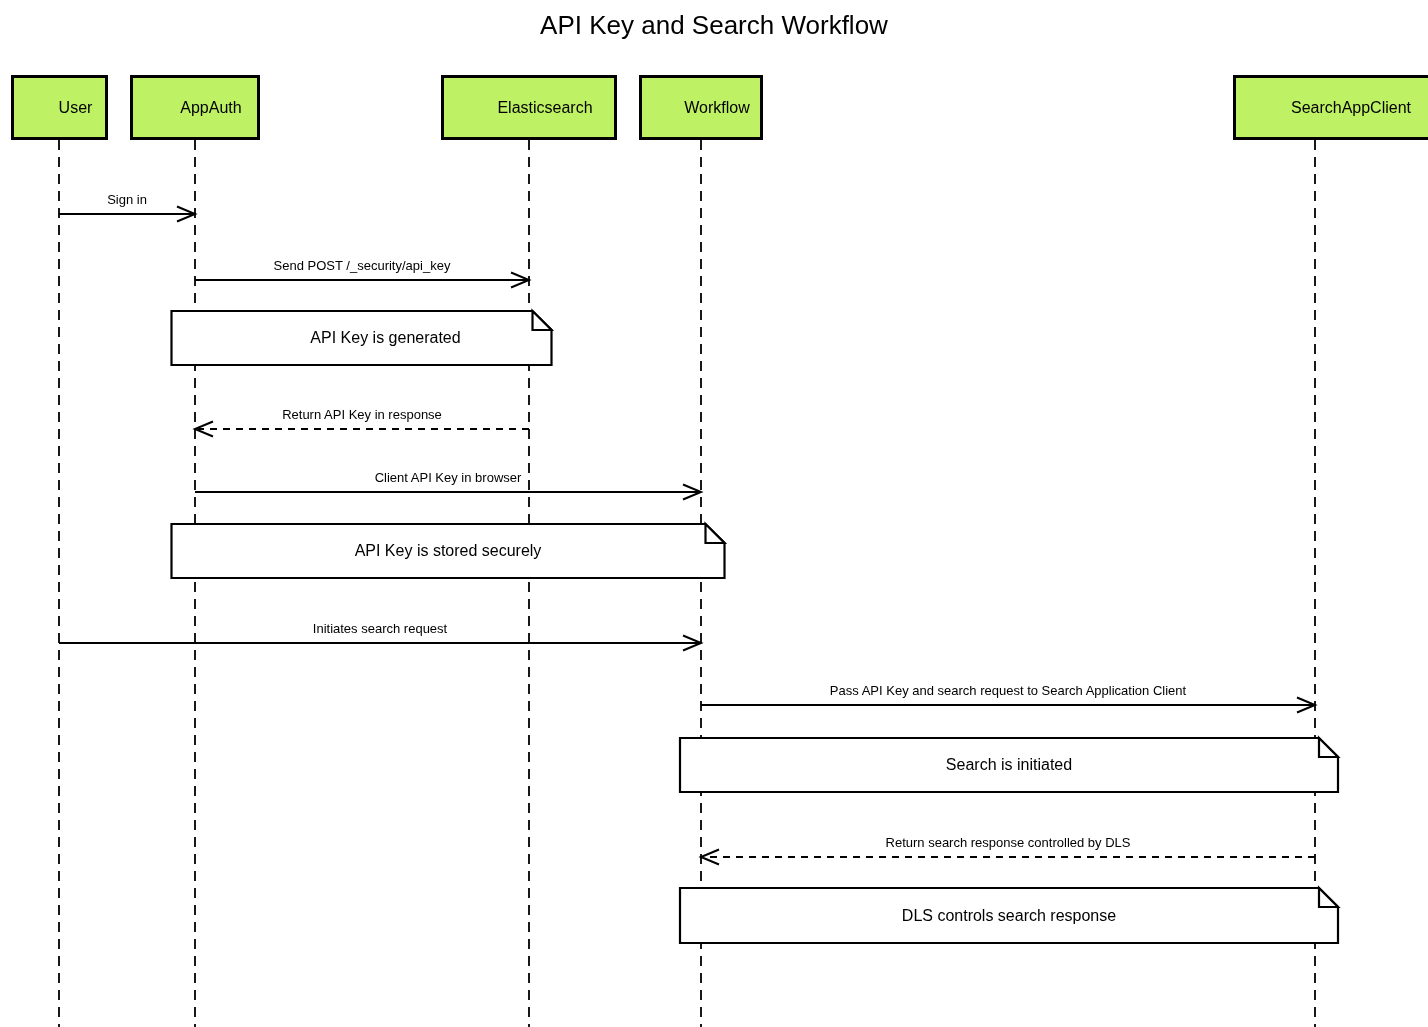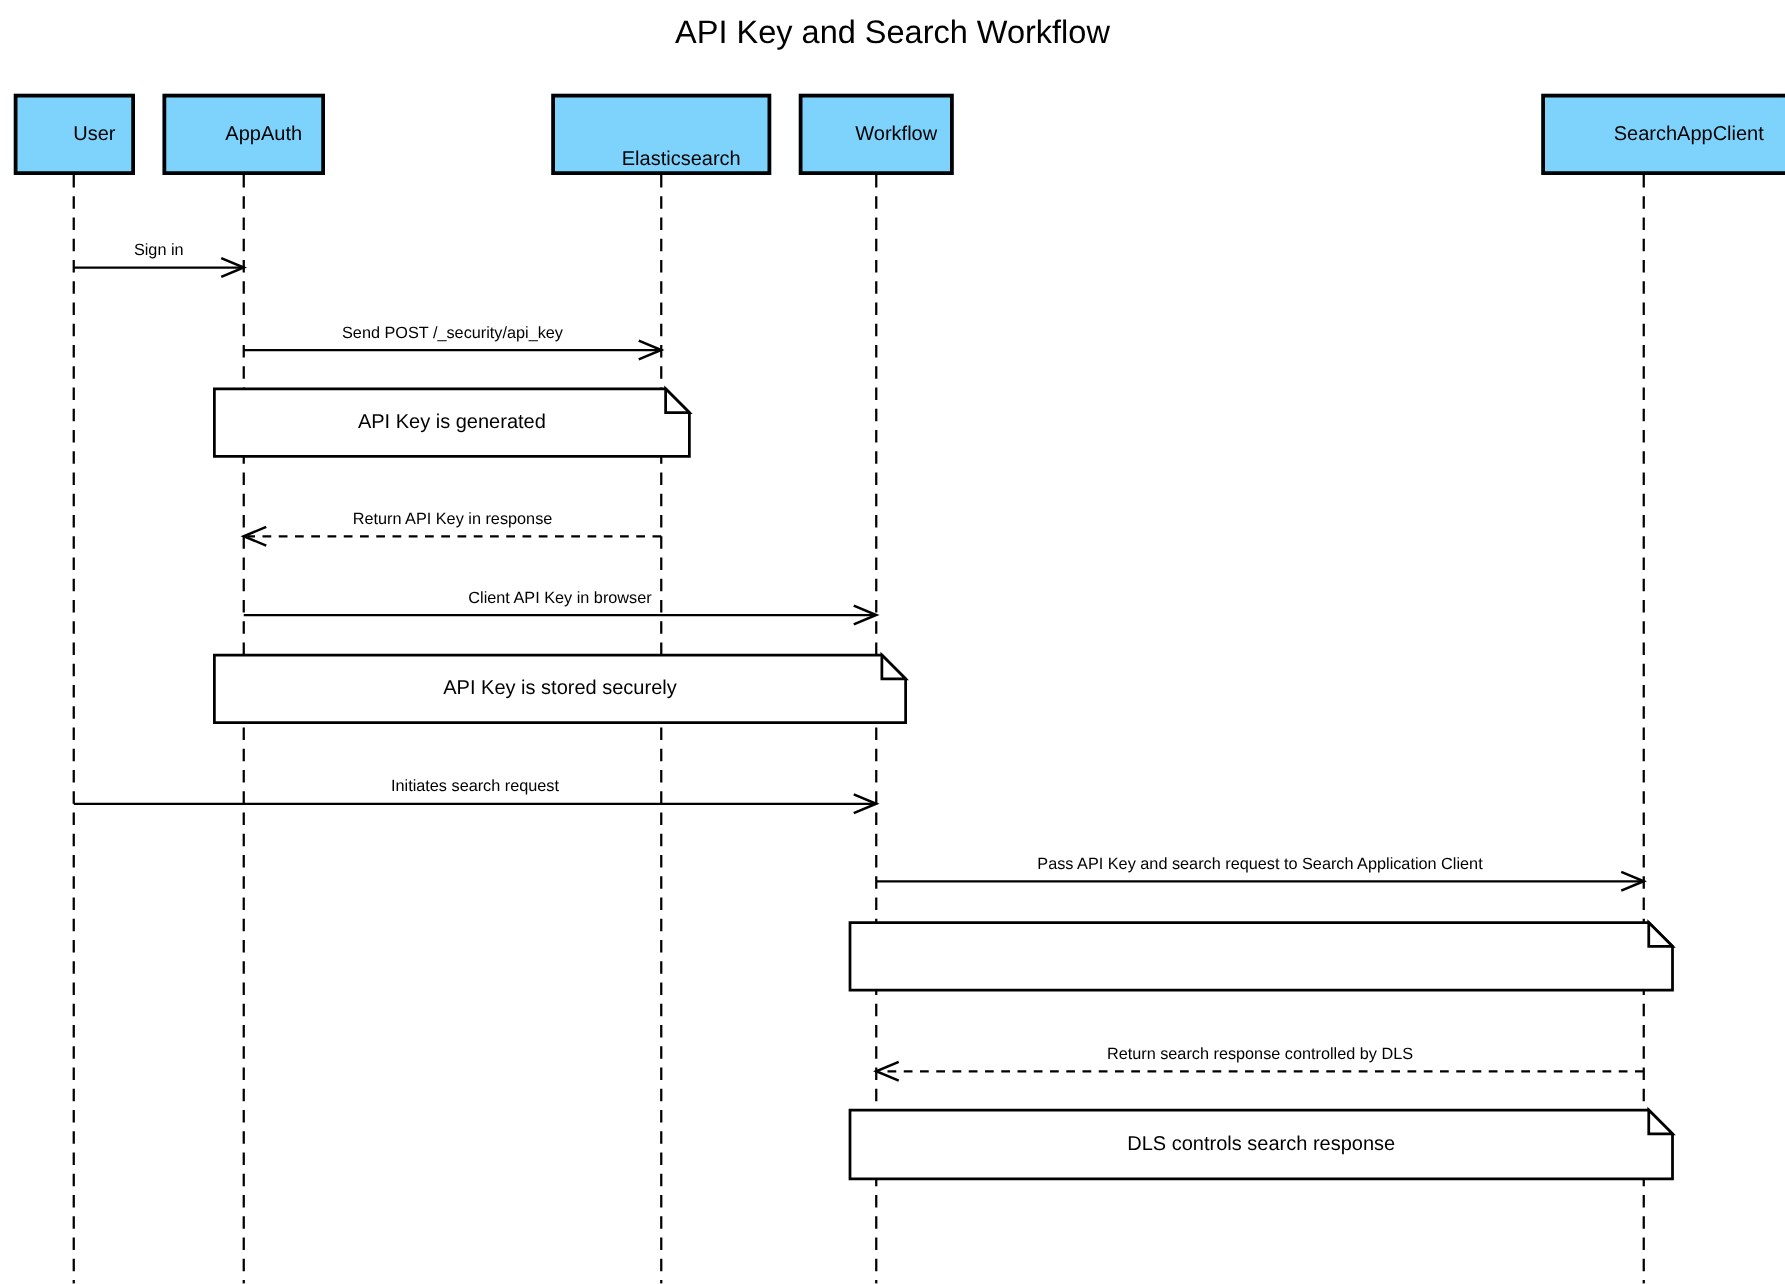--- a/index.html
+++ b/index.html
@@ -19,21 +19,21 @@
     text-align: center;
     font-size: 26px;
     font-weight: 400;
     color: #000000;
   }
   .pbox {
     position: absolute;
     top: 75px;
     height: 65px;
     box-sizing: border-box;
-    background: #7dd3fc;
+    background: #bef264;
     border: 3.4px solid #000000;
     display: flex;
     align-items: center;
     justify-content: center;
     font-size: 16px;
     white-space: nowrap;
     padding-left: 32px;
   }
   .msg {
     position: absolute;
@@ -109,35 +109,36 @@
   </svg>
 
   <div class="title">API Key and Search Workflow</div>
 
   <div class="pbox" style="left:11px;  width:97px;">
     <span>User</span>
   </div>
   <div class="pbox" style="left:130px; width:130px;">
     <span>AppAuth</span>
   </div>
-  <div class="pbox" style="left:441px; width:176px;align-items:flex-end;">
+  <div class="pbox" style="left:441px; width:176px;">
     <span>Elasticsearch</span>
   </div>
   <div class="pbox" style="left:639px; width:124px;">
     <span>Workflow</span>
   </div>
   <div class="pbox" style="left:1213px; width:204px;margin-left:20px;">
     <span>SearchAppClient</span>
   </div>
 
   <div class="msg" style="left:127px;  top:190px;">Sign in</div>
   <div class="msg" style="left:362px;  top:256px;">Send POST /_security/api_key</div>
   <div class="msg" style="left:362px;  top:405px;">Return API Key in response</div>
   <div class="msg" style="left:448px;  top:468px;">Client API Key in browser</div>
   <div class="msg" style="left:380px;  top:619px;">Initiates search request</div>
   <div class="msg" style="left:1008px; top:681px;">Pass API Key and search request to Search Application Client</div>
   <div class="msg" style="left:1008px; top:833px;">Return search response controlled by DLS</div>
 
-  <div class="note-label" style="left:171px; top:311px; width:381px; height:54px;">API Key is generated</div>
+  <div class="note-label" style="left:171px; top:311px; width:381px; height:54px;padding-left:24px;">API Key is generated</div>
   <div class="note-label" style="left:171px; top:524px; width:554px; height:54px;">API Key is stored securely</div>
+  <div class="note-label" style="left:680px; top:738px; width:658px; height:54px;">Search is initiated</div>
   <div class="note-label" style="left:680px; top:888px; width:658px; height:55px;">DLS controls search response</div>
 
 </div>
 
 </body></html>

